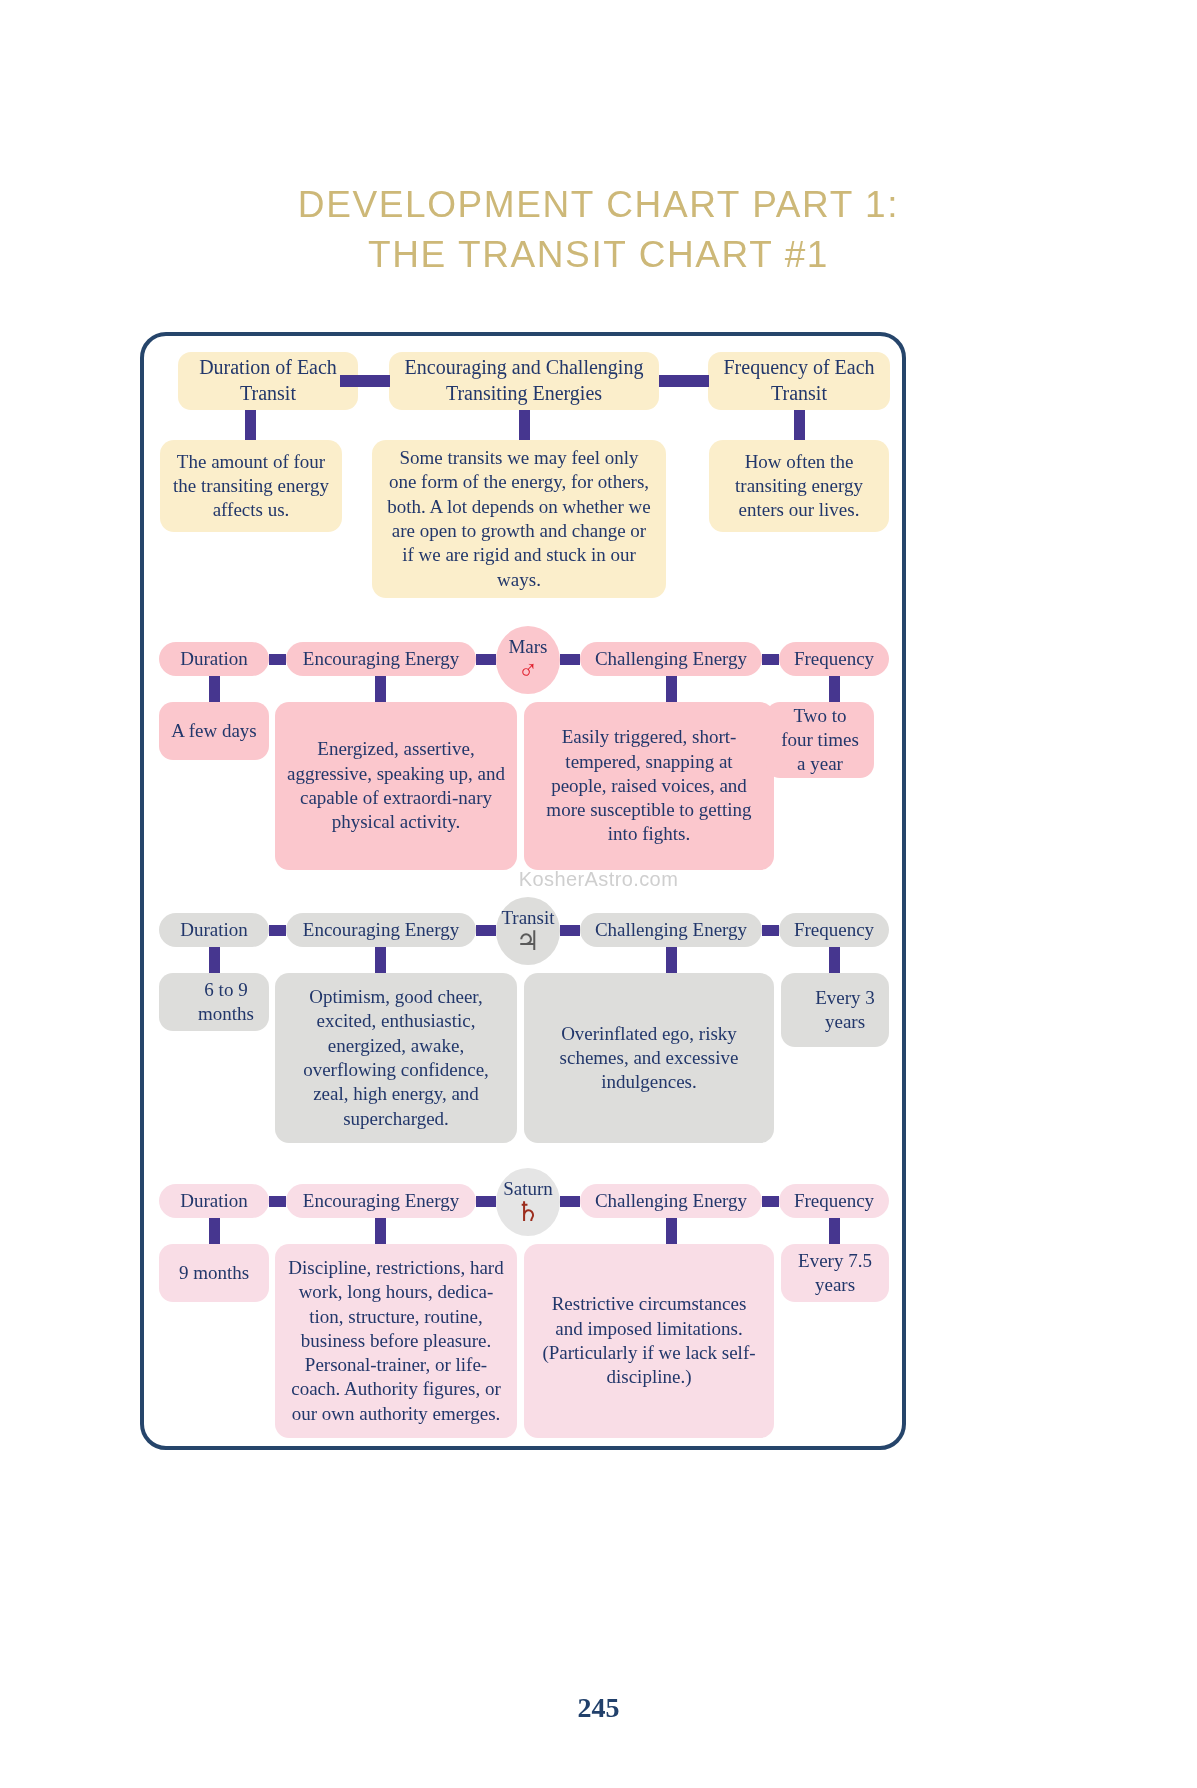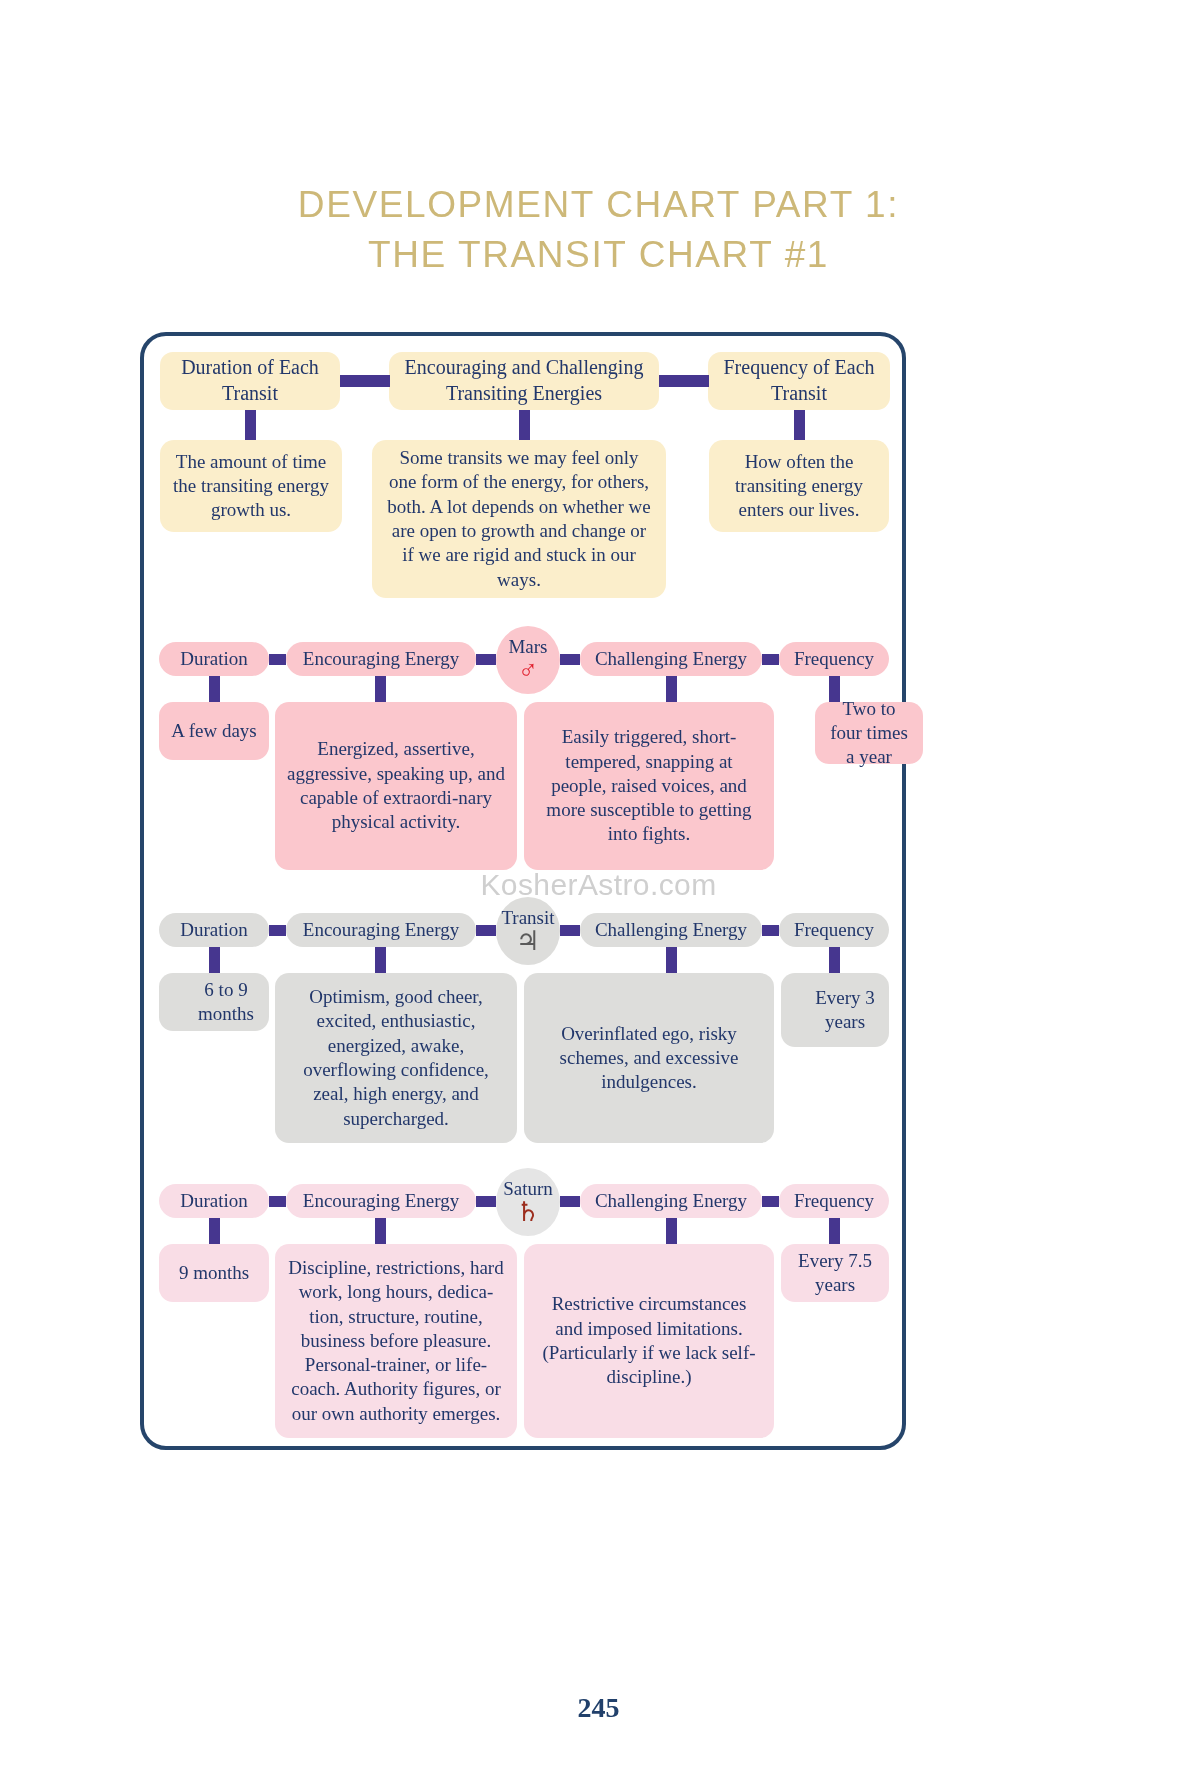--- a/index.html
+++ b/index.html
@@ -104,21 +104,21 @@
   .planet .pglyph { font-size: 27px; line-height: 1; }
 
   
   .watermark {
     position: absolute;
     left: 0;
     top: 868px;
     width: 1197px;
     text-align: center;
     font-family: "Liberation Sans", sans-serif;
-    font-size: 30px;
+    font-size: 20px;
     color: #cfcfcf;
     letter-spacing: 0.4px;
   }
 
   
   .page-number {
     position: absolute;
     left: 0;
     top: 1692px;
     width: 1197px;
@@ -129,39 +129,39 @@
   }
 </style>
 </head>
 <body>
 
 <div class="page-title">DEVELOPMENT CHART PART 1:
 THE TRANSIT CHART #1</div>
 
 <div class="frame"></div>
 
-<div class="node cream hdr-box" style="left:160px; top:352px; width:180px; height:58px;">
+<div class="node cream hdr-box" style="left:178px; top:352px; width:180px; height:58px;">
   <span>Duration of Each Transit</span>
 </div>
 <div class="node cream hdr-box" style="left:389px; top:352px; width:270px; height:58px;">
   <span>Encouraging and Challenging Transiting Energies</span>
 </div>
 <div class="node cream hdr-box" style="left:708px; top:352px; width:182px; height:58px;">
   <span>Frequency of Each Transit</span>
 </div>
 
 <div class="conn conn-h long" style="left:340px; top:375px; width:50px;"></div>
 <div class="conn conn-h long" style="left:659px; top:375px; width:50px;"></div>
 
 <div class="conn conn-v" style="left:245px; top:410px; height:30px;"></div>
 <div class="conn conn-v" style="left:519px; top:410px; height:30px;"></div>
 <div class="conn conn-v" style="left:794px; top:410px; height:30px;"></div>
 
 <div class="node cream body-box" style="left:160px; top:440px; width:182px; height:92px;">
-  <span>The amount of time the transiting energy growth us.</span>
+  <span>The amount of four the transiting energy affects us.</span>
 </div>
 <div class="node cream body-box" style="left:372px; top:440px; width:294px; height:158px;">
   <span>Some transits we may feel only one form of the energy, for others, both. A lot depends on whether we are open to growth and change or if we are rigid and stuck in our ways.</span>
 </div>
 <div class="node cream body-box" style="left:709px; top:440px; width:180px; height:92px;">
   <span>How often the transiting energy enters our lives.</span>
 </div>
 
 <div class="node pink pill" style="left:159px; top:642px; width:110px;">
   <span>Duration</span>
@@ -191,21 +191,21 @@
 
 <div class="node pink body-box" style="left:159px; top:702px; width:110px; height:58px;">
   <span>A few days</span>
 </div>
 <div class="node pink body-box" style="left:275px; top:702px; width:242px; height:168px;">
   <span>Energized, assertive, aggressive, speaking up, and capable of extraordi-nary physical activity.</span>
 </div>
 <div class="node pink body-box" style="left:524px; top:702px; width:250px; height:168px;">
   <span>Easily triggered, short-tempered, snapping at people, raised voices, and more susceptible to getting into fights.</span>
 </div>
-<div class="node pink body-box" style="left:815px; top:702px; width:108px; height:62px;">
+<div class="node pink body-box" style="left:766px; top:702px; width:108px; height:76px;">
   <span>Two to four times a year</span>
 </div>
 
 <div class="watermark">KosherAstro.com</div>
 
 <div class="node gray pill" style="left:159px; top:913px; width:110px;">
   <span>Duration</span>
 </div>
 <div class="conn conn-h" style="left:269px; top:925px; width:17px;"></div>
 <div class="node gray pill" style="left:286px; top:913px; width:190px;">

